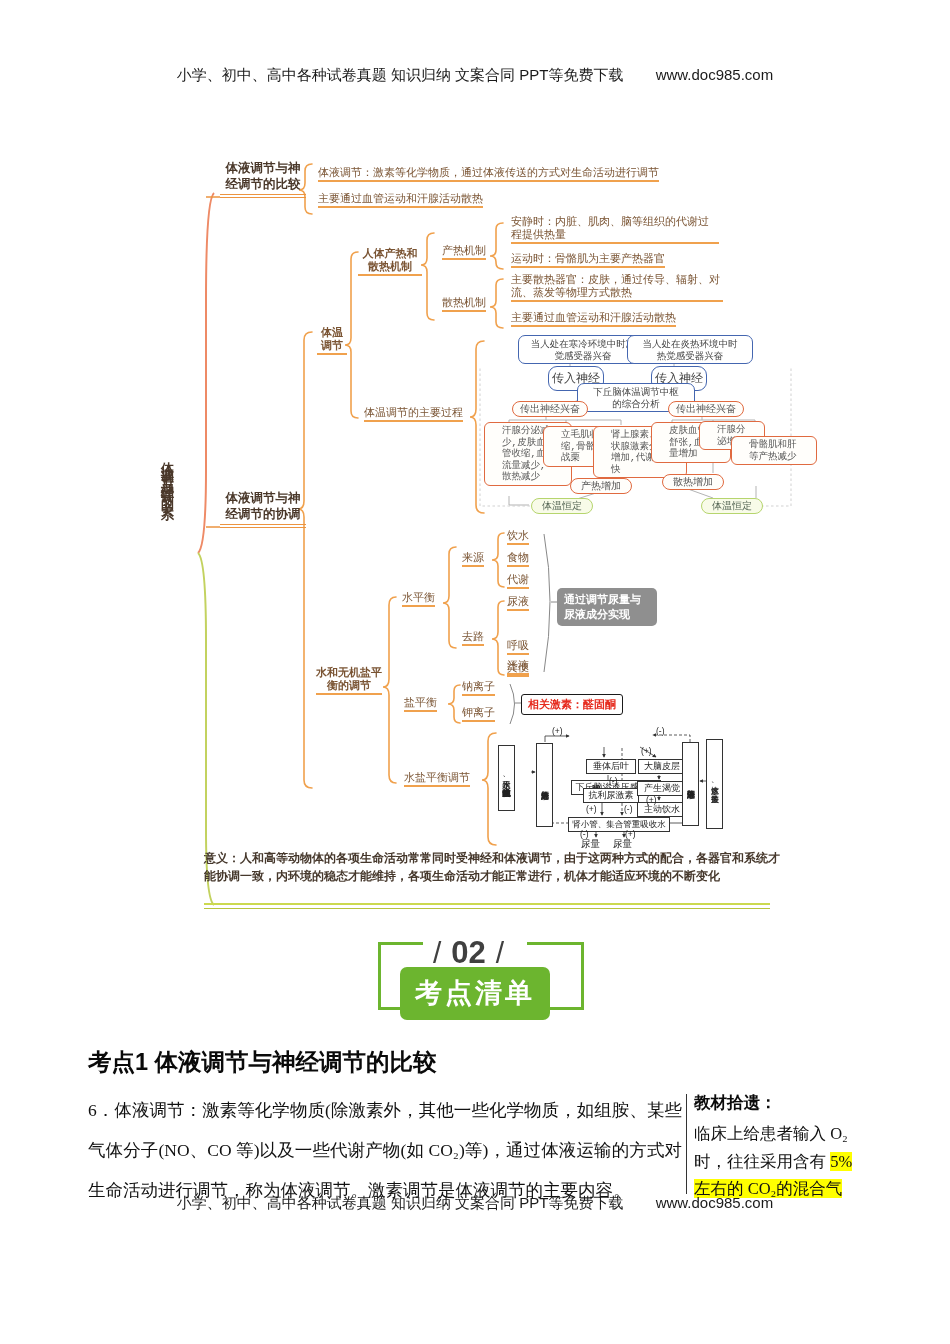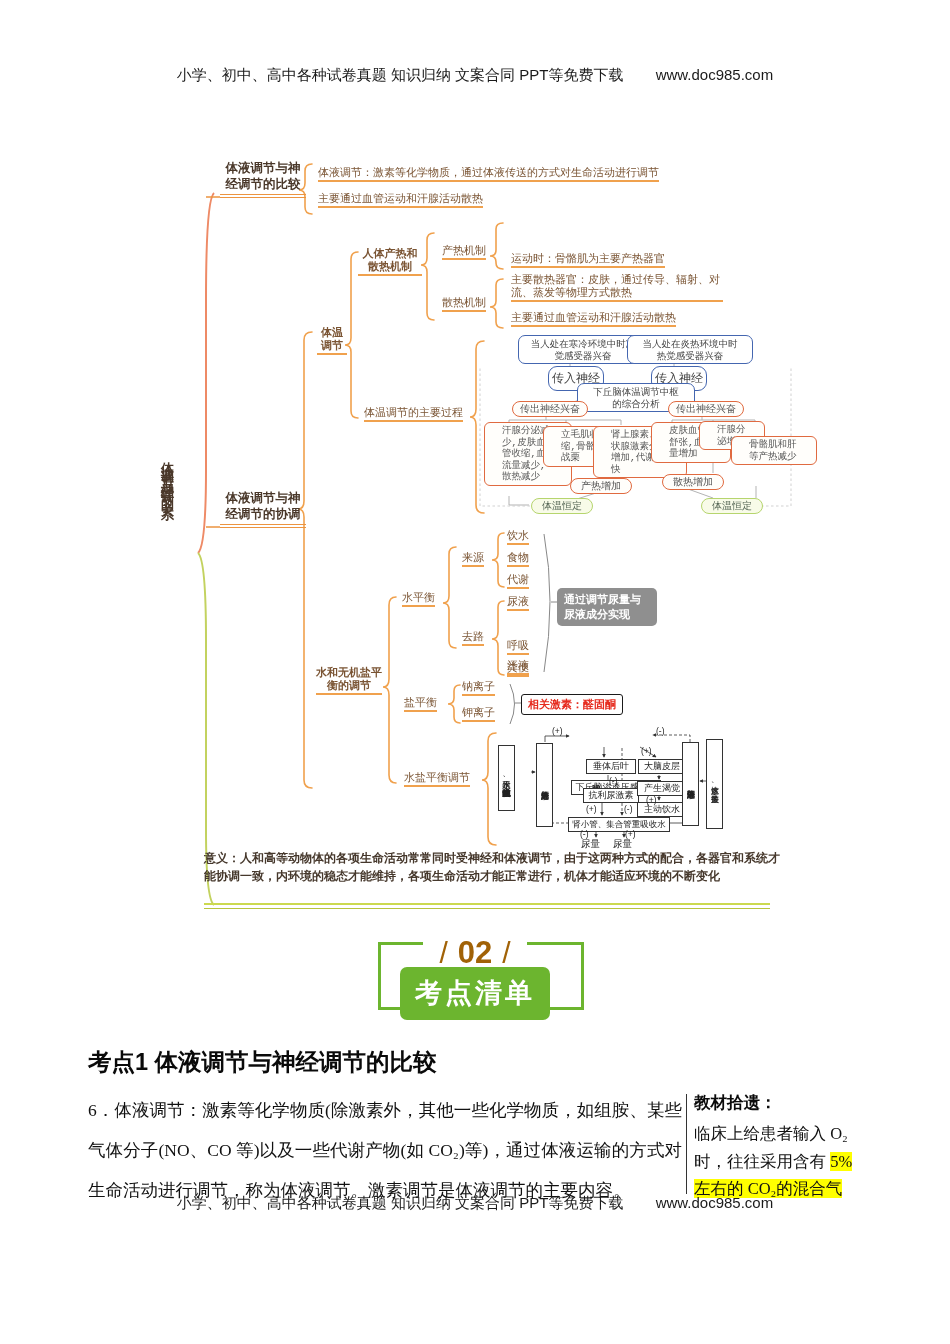--- a/index.html
+++ b/index.html
@@ -34,21 +34,21 @@
   
   .wbox{border:1px solid #333;background:#fff;color:#222;font-size:9px;line-height:10.5px;
         text-align:center;padding:1px 2px;position:absolute;}
   .vt{writing-mode:vertical-rl;line-height:11px;letter-spacing:0;}
   .sg{position:absolute;font-size:8.5px;color:#222;}
   .dtxt{position:absolute;font-size:9.5px;color:#222;}
   .meaning{font-size:12px;font-weight:bold;color:#46382c;line-height:17.5px;}
   .mrule{height:3px;border-top:2px solid #ccd94f;border-bottom:1.5px solid #b7c43e;}
   
   .bout{border:3px solid #6cb52f;}
-  .bnum{background:#fff;color:#a16207;font-weight:bold;font-size:31px;text-align:center;line-height:46px;}
+  .bnum{background:#fff;color:#404040;font-weight:bold;font-size:31px;line-height:46px;}
   .bnum .sl{font-weight:400;font-size:30px;margin:0 10px;}
   .btitle{background:#6cb52f;border-radius:7px;color:#fff;font-weight:bold;font-size:27px;
           text-align:center;line-height:53px;letter-spacing:3px;}
   
   .h1{font-weight:bold;font-size:23.5px;color:#0a0a0a;font-family:"Liberation Sans",sans-serif;}
   .para{font-family:"Liberation Serif",serif;font-size:17.5px;line-height:40px;color:#111;text-align:justify;}
   .vline{border-left:1.5px solid #333;}
   .at{font-weight:bold;font-size:16.5px;color:#0a0a0a;}
   .ax{font-family:"Liberation Serif",serif;font-size:16.5px;line-height:27.5px;color:#111;}
   .hl{background:#ffff00;}
@@ -132,20 +132,21 @@
 
   <div class="abs tnode" style="left:220px;top:160px;width:86px;">体液调节与神经调节的比较</div>
   <div class="abs mm u" style="left:318px;top:166px;">体液调节：激素等化学物质，通过体液传送的方式对生命活动进行调节</div>
   <div class="abs mm u" style="left:318px;top:192px;">主要通过血管运动和汗腺活动散热</div>
 
   <div class="abs tnode" style="left:220px;top:490px;width:86px;">体液调节与神经调节的协调</div>
 
   <div class="abs mm cnode u" style="left:317px;top:326px;width:30px;">体温调节</div>
   <div class="abs mm cnode u" style="left:358px;top:247px;width:64px;">人体产热和散热机制</div>
   <div class="abs mm u" style="left:442px;top:244px;">产热机制</div>
+  <div class="abs mm u" style="left:511px;top:215px;width:208px;">安静时：内脏、肌肉、脑等组织的代谢过程提供热量</div>
   <div class="abs mm u" style="left:511px;top:252px;">运动时：骨骼肌为主要产热器官</div>
   <div class="abs mm u" style="left:442px;top:296px;">散热机制</div>
   <div class="abs mm u" style="left:511px;top:273px;width:212px;">主要散热器官：皮肤，通过传导、辐射、对流、蒸发等物理方式散热</div>
   <div class="abs mm u" style="left:511px;top:311px;">主要通过血管运动和汗腺活动散热</div>
   <div class="abs mm u" style="left:364px;top:406px;">体温调节的主要过程</div>
 
   <div class="bb" style="left:518px;top:335px;width:106px;">当人处在寒冷环境中时冷觉感受器兴奋</div>
   <div class="bb" style="left:627px;top:335px;width:102px;">当人处在炎热环境中时热觉感受器兴奋</div>
   <div class="bp" style="left:548px;top:366px;width:48px;">传入神经</div>
   <div class="bp" style="left:651px;top:366px;width:48px;">传入神经</div>

